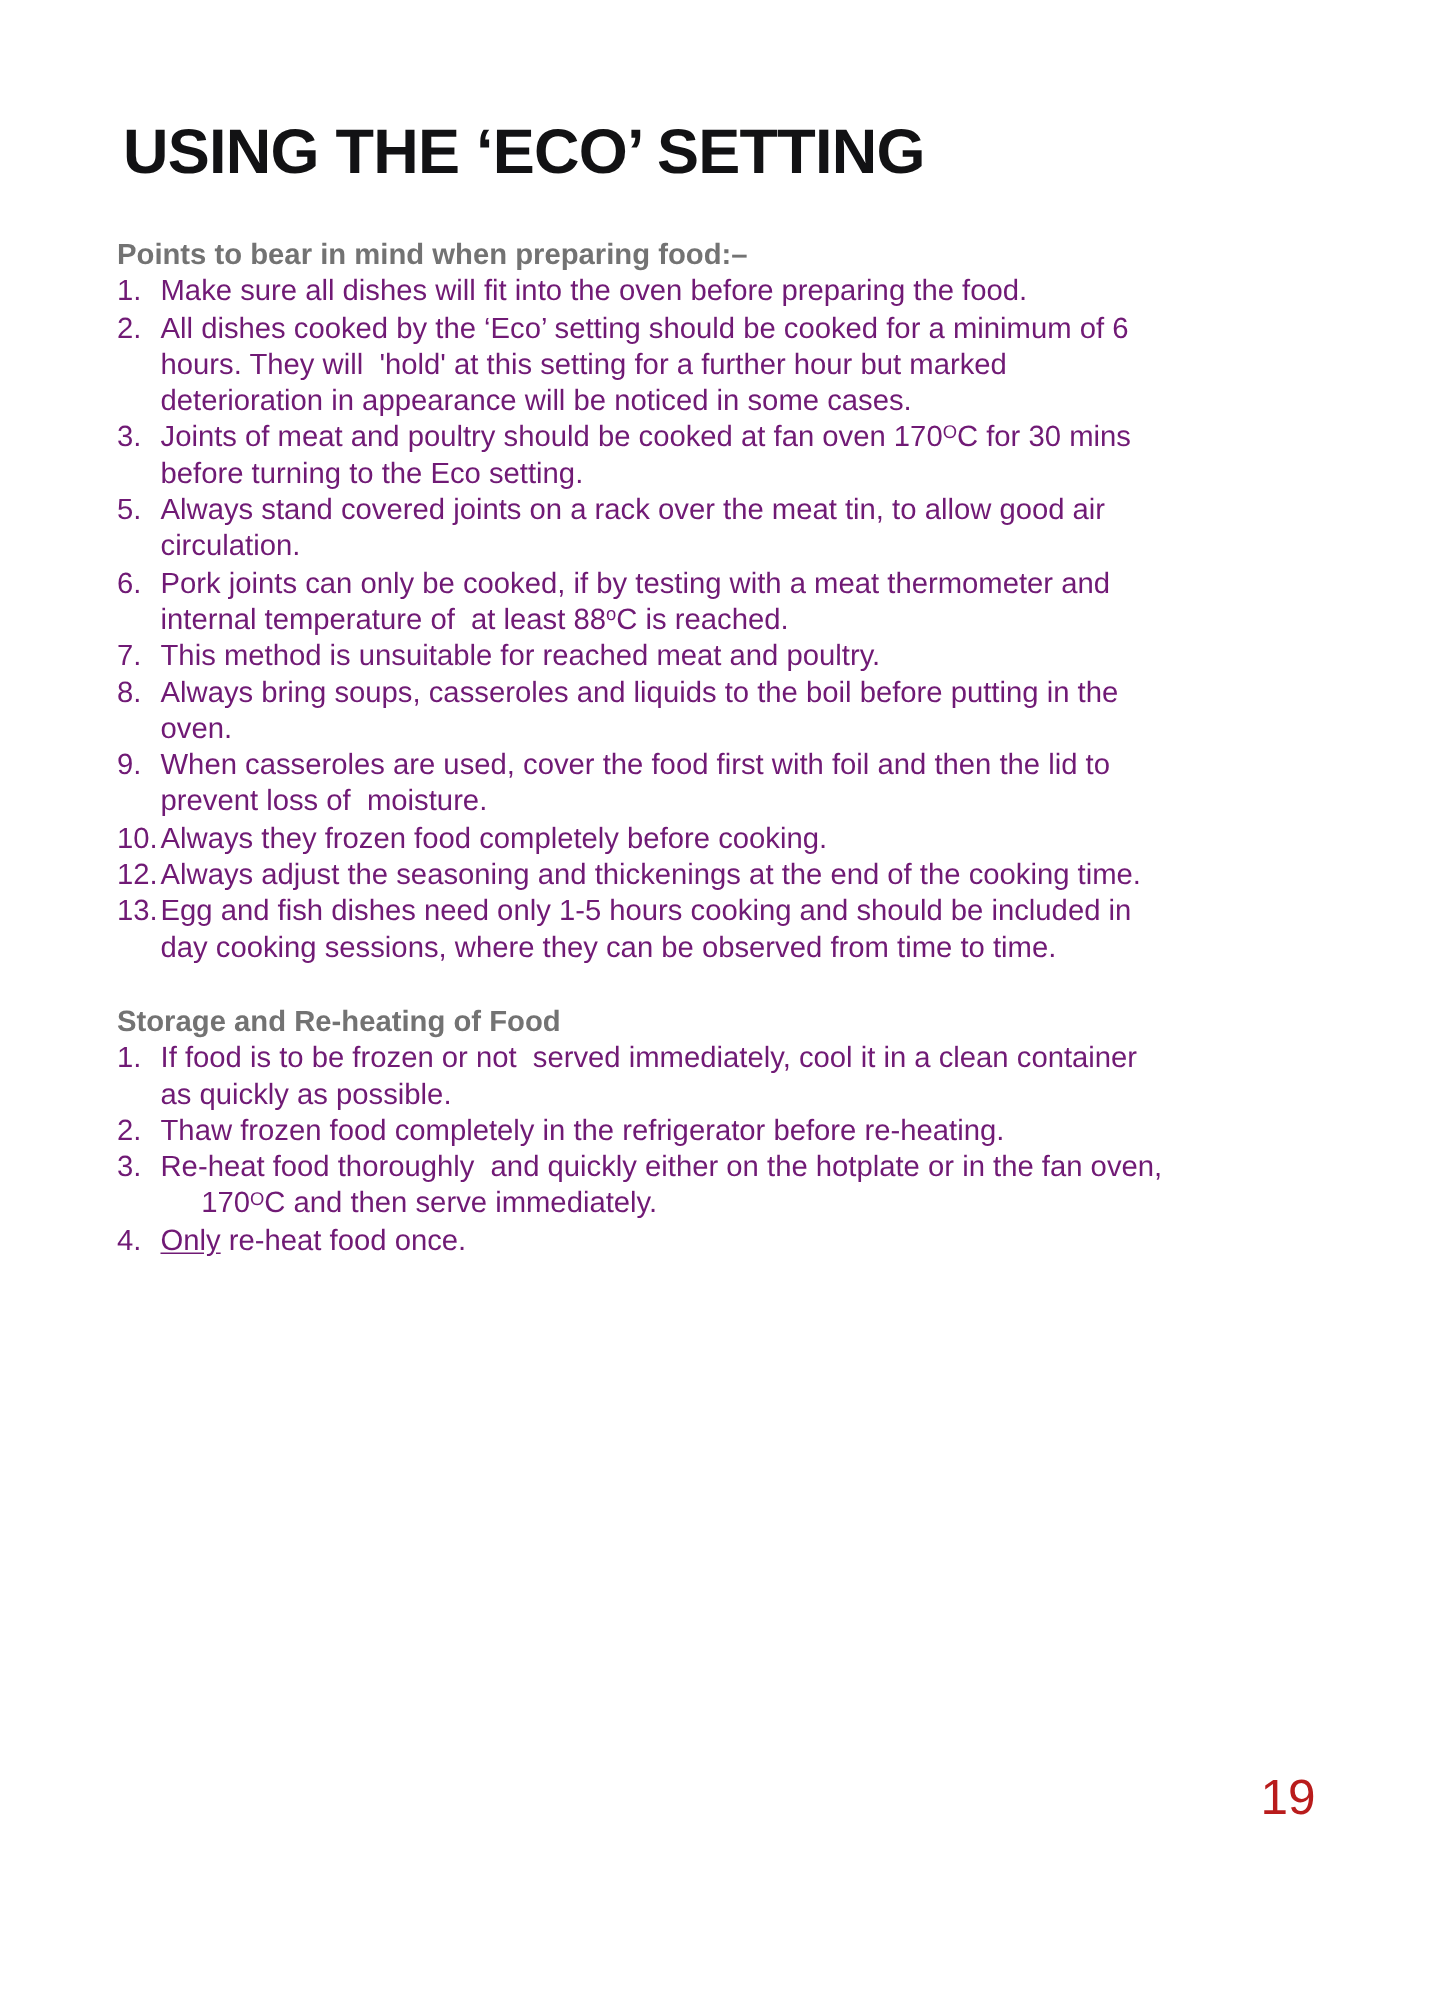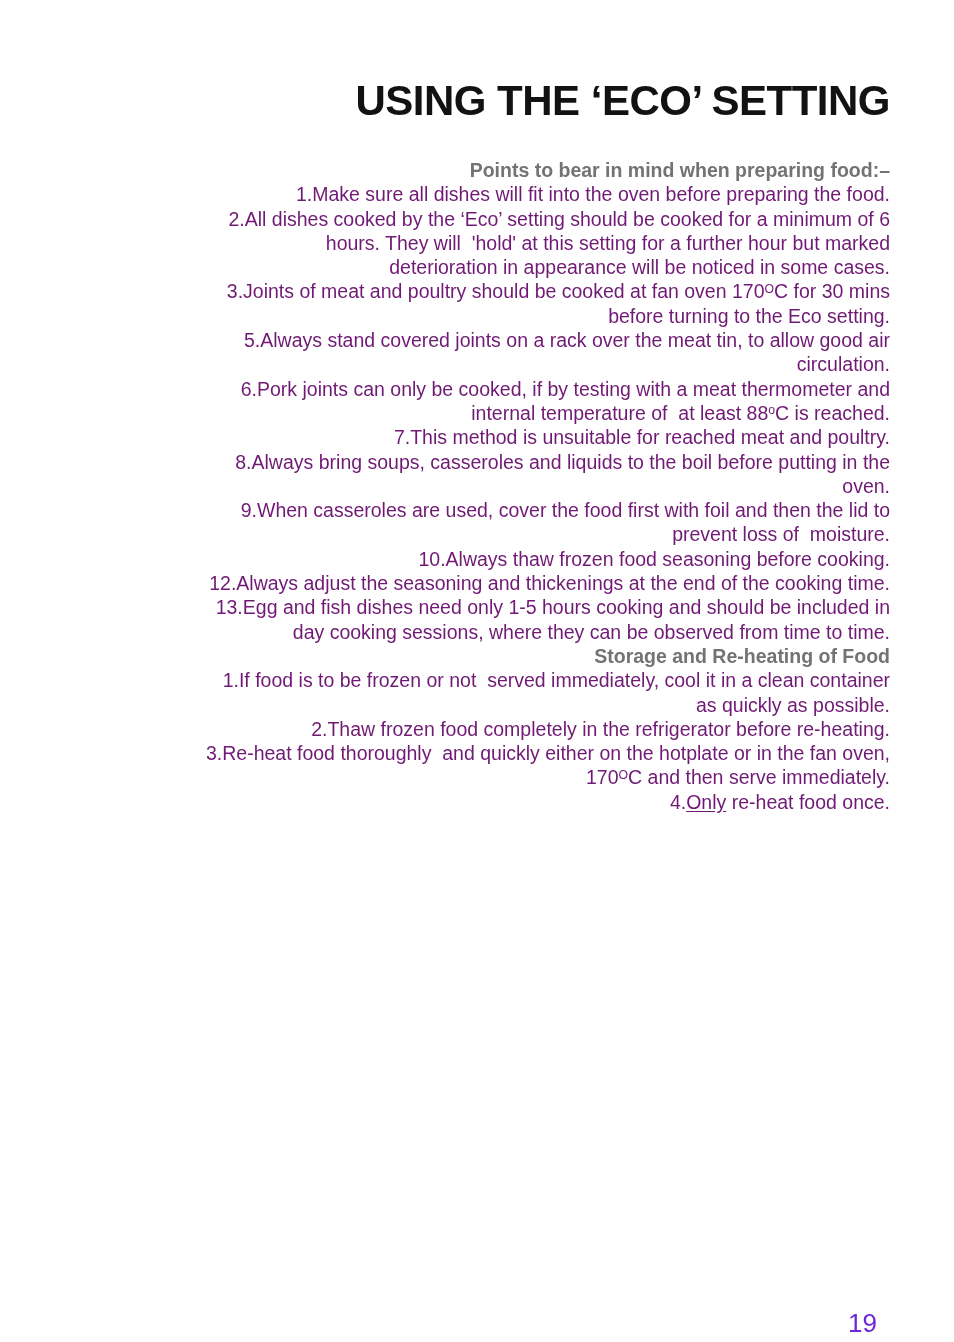--- a/index.html
+++ b/index.html
@@ -8,42 +8,41 @@
     font-family: "Liberation Sans", sans-serif;
     color: #1d1d1f;
     overflow: hidden;
   }
   .page {
     position: relative;
     width: 954px; height: 950px;
     padding-left: 78px; padding-right: 64px;
     box-sizing: border-box;
     background: #ffffff;
-    text-align: right;
   }
   h1.title {
     margin: 0 0 0 4px;
     padding-top: 80px;
     font-size: 42px;
     line-height: 1.0;
     font-weight: bold;
     letter-spacing: -0.5px;
     color: #121214;
     white-space: nowrap;
   }
   h2.sec-heading {
     margin: 0;
     font-size: 19.5px;
     font-weight: bold;
     line-height: 24.3px;
     color: #737373;
     white-space: nowrap;
   }
   .points-block { margin-top: 36px; }
-  .storage-block { }
+  .storage-block { margin-top: 25px; }
   .list { margin: 0; }
   .item {
     font-size: 19.5px;
     line-height: 24.3px;
     padding-left: 29px;
     text-indent: -29px;
     white-space: nowrap;
     color: #701a75;
   }
   .num {
@@ -57,46 +56,46 @@
     vertical-align: baseline;
     position: relative;
     top: -0.45em;
   }
   .ul {
     text-decoration: underline;
     text-underline-offset: 2px;
   }
   .pagenum {
     position: absolute;
-    top: 1310px;
+    top: 1181px;
     right: 77px;
-    font-size: 26px;
+    font-size: 33px;
     line-height: 1;
-    color: #6d28d9;
+    color: #b91c1c;
   }
 </style>
 </head>
 <body>
 
 <div class="page">
 
   <h1 class="title">USING THE ‘ECO’ SETTING</h1>
 
   <section class="points-block">
     <h2 class="sec-heading">Points to bear in mind when preparing food:–</h2>
     <div class="list" id="points-list">
         <div class="item"><span class="num">1.</span><span>Make sure all dishes will fit into the oven before preparing the food.</span></div>
         <div class="item"><span class="num">2.</span><span>All dishes cooked by the ‘Eco’ setting should be cooked for a minimum of 6<br>hours. They will&nbsp; 'hold' at this setting for a further hour but marked<br>deterioration in appearance will be noticed in some cases.</span></div>
         <div class="item"><span class="num">3.</span><span>Joints of meat and poultry should be cooked at fan oven 170<sup>O</sup>C for 30 mins<br>before turning to the Eco setting.</span></div>
         <div class="item"><span class="num">5.</span><span>Always stand covered joints on a rack over the meat tin, to allow good air<br>circulation.</span></div>
         <div class="item"><span class="num">6.</span><span>Pork joints can only be cooked, if by testing with a meat thermometer and<br>internal temperature of&nbsp; at least 88<sup>o</sup>C is reached.</span></div>
         <div class="item"><span class="num">7.</span><span>This method is unsuitable for reached meat and poultry.</span></div>
         <div class="item"><span class="num">8.</span><span>Always bring soups, casseroles and liquids to the boil before putting in the<br>oven.</span></div>
         <div class="item"><span class="num">9.</span><span>When casseroles are used, cover the food first with foil and then the lid to<br>prevent loss of&nbsp; moisture.</span></div>
-        <div class="item"><span class="num">10.</span><span>Always thaw frozen food seasoning before cooking.</span></div>
+        <div class="item"><span class="num">10.</span><span>Always they frozen food completely before cooking.</span></div>
         <div class="item"><span class="num">12.</span><span>Always adjust the seasoning and thickenings at the end of the cooking time.</span></div>
         <div class="item"><span class="num">13.</span><span>Egg and fish dishes need only 1-5 hours cooking and should be included in<br>day cooking sessions, where they can be observed from time to time.</span></div>
       </div>
   </section>
 
   <section class="storage-block">
     <h2 class="sec-heading">Storage and Re-heating of Food</h2>
     <div class="list" id="storage-list">
         <div class="item"><span class="num">1.</span><span>If food is to be frozen or not&nbsp; served immediately, cool it in a clean container<br>as quickly as possible.</span></div>
         <div class="item"><span class="num">2.</span><span>Thaw frozen food completely in the refrigerator before re-heating.</span></div>

